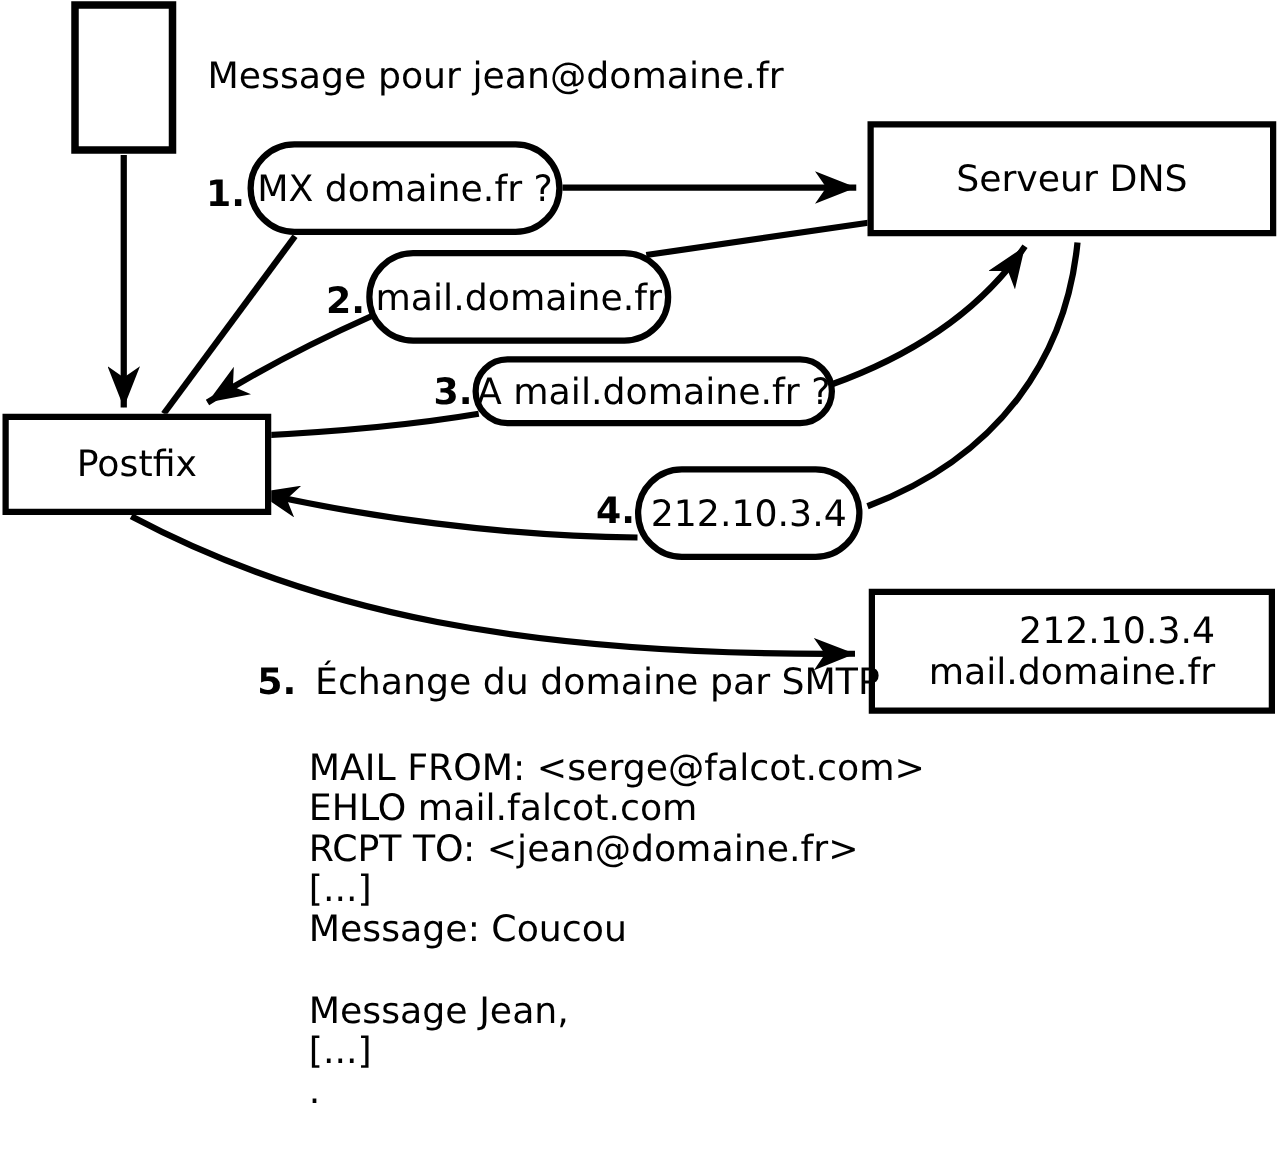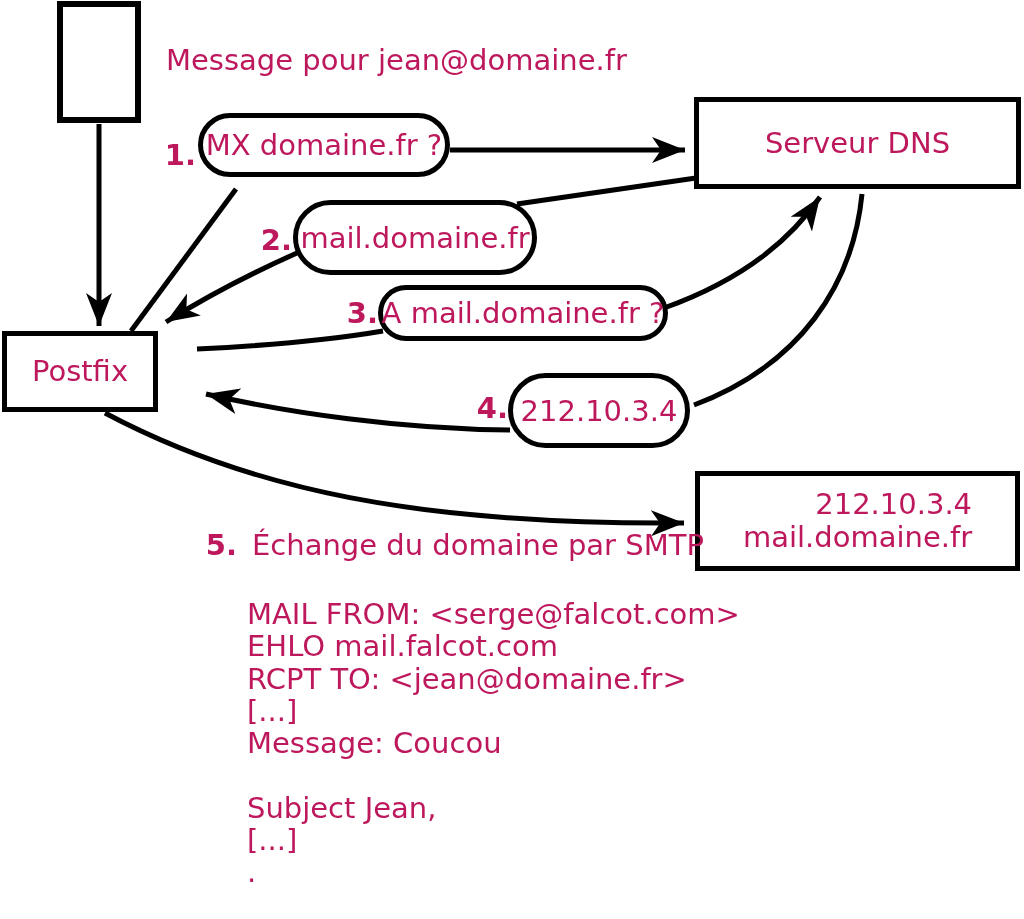--- a/index.html
+++ b/index.html
@@ -6,21 +6,21 @@
     margin: 0;
     padding: 0;
     background: #ffffff;
   }
   #stage {
     position: relative;
     width: 1024px;
     height: 919px;
     background: #ffffff;
     font-family: "DejaVu Sans", "Liberation Sans", sans-serif;
-    color: #be185d;
+    color: #000000;
     overflow: hidden;
   }
   #connectors {
     position: absolute;
     left: 0; top: 0;
     width: 1024px; height: 919px;
     z-index: 0;
   }
   .box {
     position: absolute;
@@ -101,37 +101,37 @@
       <path d="M862,194 C853,285 800,365 694,405"></path>
       <path d="M510,430 C400,429 290,413 206,394" marker-end="url(#ah)"></path>
       <path d="M105,413 C250,490 420,525 684,523" marker-end="url(#ah)"></path>
     </g>
   </svg>
 
   <div class="box" style="left:57px; top:1px; width:84px; height:122px; border-width:6px;"></div>
 
   <div class="lbl" style="left:166px; top:43px;">Message pour jean@domaine.fr</div>
 
-  <div class="box" style="left:2px; top:331px; width:156px; height:81px;">
+  <div class="box" style="left:2px; top:331px; width:215px; height:81px;">
     <span>Postfix</span>
   </div>
 
   <div class="box" style="left:694px; top:97px; width:327px; height:92px;">
     <span>Serveur DNS</span>
   </div>
 
   <div class="box" id="mail-server-box" style="left:695px; top:471px; width:325px; height:100px;">
     <div class="inner">
       <div>212.10.3.4</div>
       <div>mail.domaine.fr</div>
     </div>
   </div>
 
   <div class="num" style="left:142px; top:138px;">1.</div>
-  <div class="pill" style="left:198px; top:113px; width:252px; height:64px;">
+  <div class="pill" style="left:198px; top:113px; width:252px; height:75px;">
     <span>MX domaine.fr ?</span>
   </div>
 
   <div class="num" style="left:238px; top:223px;">2.</div>
   <div class="pill" style="left:293px; top:200px; width:244px; height:75px;">
     <span>mail.domaine.fr</span>
   </div>
 
   <div class="num" style="left:324px; top:296px;">3.</div>
   <div class="pill" style="left:378px; top:285px; width:290px; height:56px;">
@@ -146,18 +146,18 @@
   <div class="num" style="left:183px; top:528px;">5.</div>
   <div class="lbl" style="left:252px; top:528px;">Échange du domaine par SMTP</div>
 
   <div id="smtp-session">
     <div class="smtp-line">MAIL FROM: &lt;serge@falcot.com&gt;</div>
     <div class="smtp-line">EHLO mail.falcot.com</div>
     <div class="smtp-line">RCPT TO: &lt;jean@domaine.fr&gt;</div>
     <div class="smtp-line">[...]</div>
     <div class="smtp-line">Message: Coucou</div>
     <div class="smtp-line"></div>
-    <div class="smtp-line">Subject Jean,</div>
+    <div class="smtp-line">Message Jean,</div>
     <div class="smtp-line">[...]</div>
     <div class="smtp-line">.</div>
   </div>
 
 </div>
 
 </body></html>

